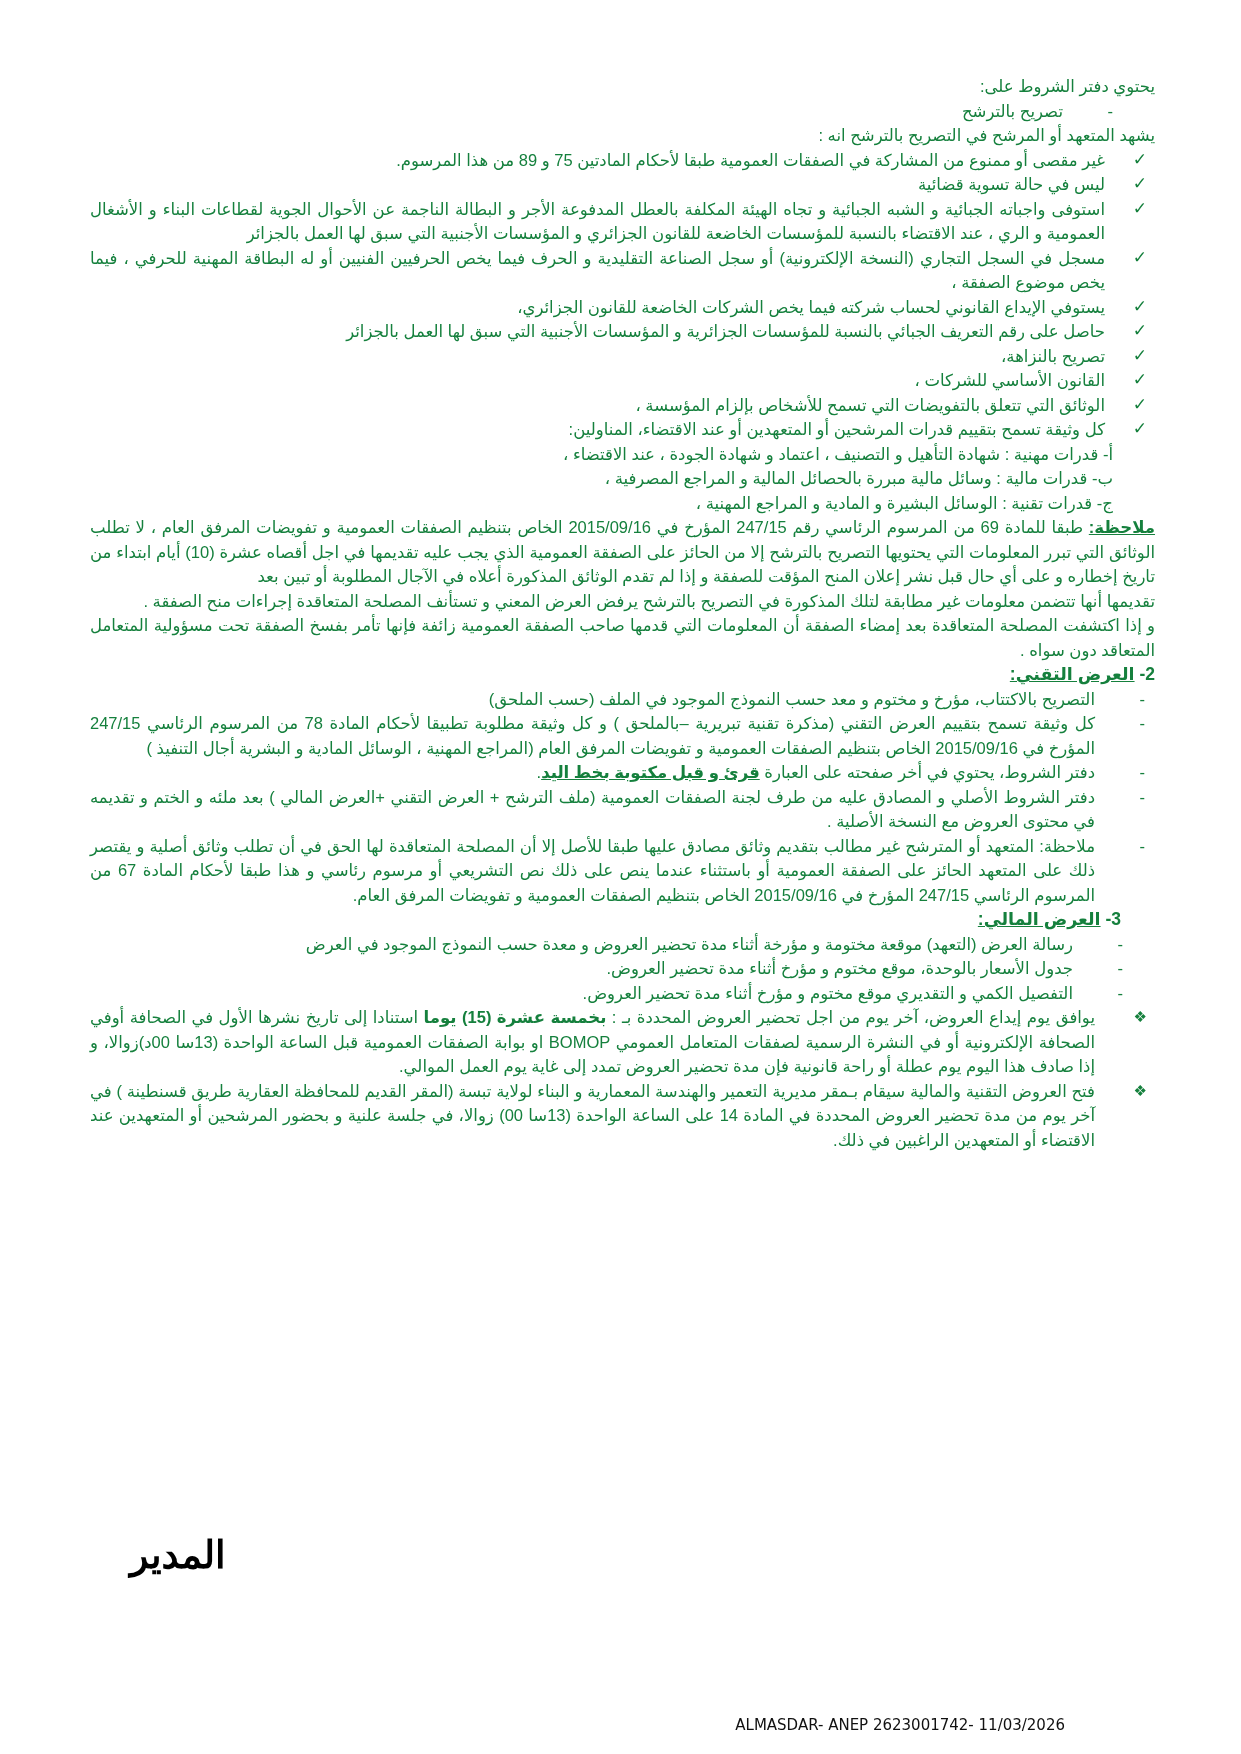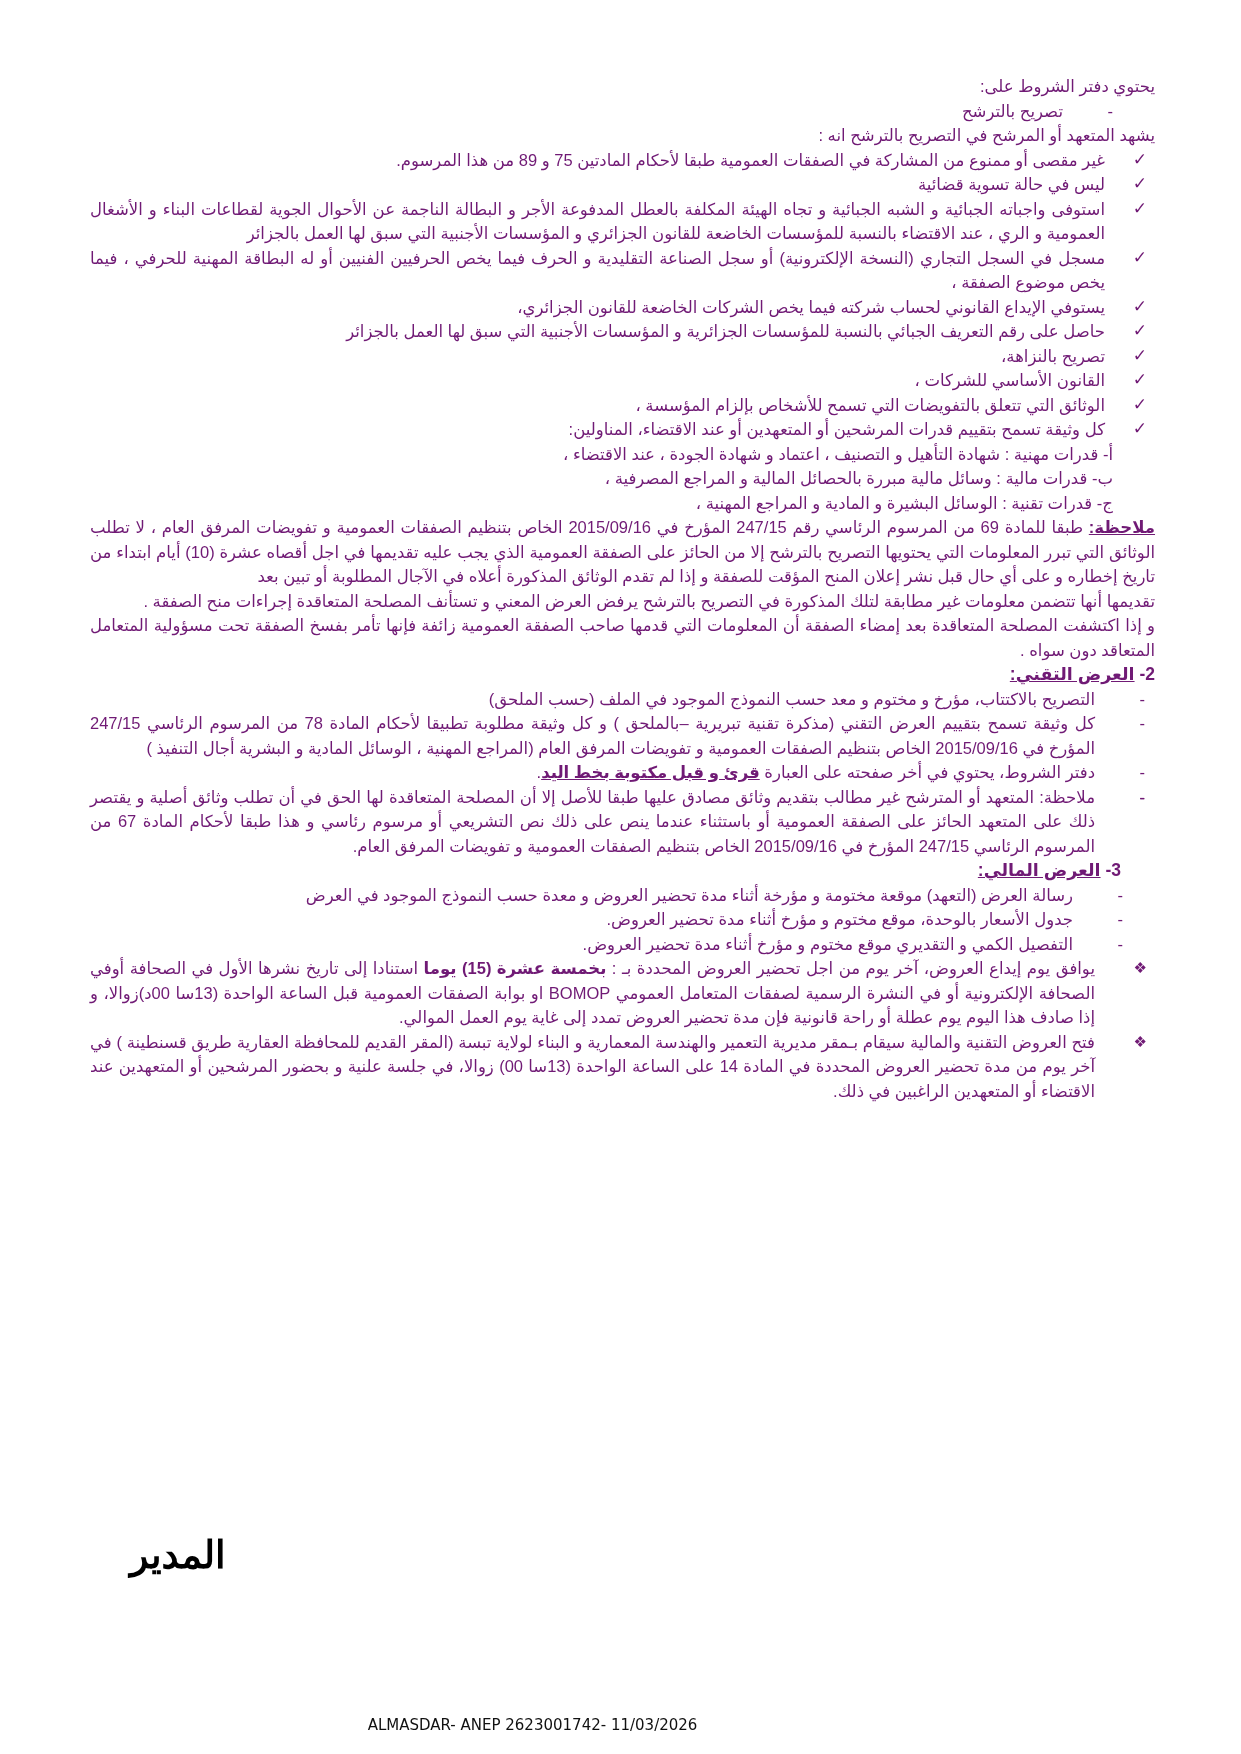--- a/index.html
+++ b/index.html
@@ -1,41 +1,41 @@
 <!DOCTYPE html>
 <html><head>
 <meta charset="utf-8">
 <style>
   html, body { margin: 0; padding: 0; background: #ffffff; }
   body { width: 1241px; height: 1754px; position: relative; overflow: hidden; }
   .page {
     position: absolute; left: 90px; top: 74px; width: 1065px;
     direction: rtl; text-align: right;
     font-family: "Liberation Sans", "DejaVu Sans", sans-serif;
-    font-size: 16.5px; line-height: 24.5px; color: #701a75;
+    font-size: 16.5px; line-height: 24.5px; color: #15803d;
   }
   .line { white-space: normal; }
   .just { text-align: justify; text-align-last: right; }
   .b { font-weight: bold; }
   .u { text-decoration: underline; }
   .h { font-weight: bold; font-size: 17.5px; text-align: right; }
   .check { position: relative; padding-right: 50px; }
   .check .mark { position: absolute; right: 8px; top: 0; font-size: 17px; }
   .dash { position: relative; padding-right: 60px; }
   .dash .mark { position: absolute; right: 10px; top: 0; }
   .dash.indent { margin-right: 22px; }
   .diam { position: relative; padding-right: 60px; }
   .diam .mark { position: absolute; right: 8px; top: 0; font-size: 15px; }
   .signature {
     position: absolute; left: 130px; top: 1490px;
     font-family: "DejaVu Serif", serif; font-weight: bold; font-size: 38px;
     direction: rtl; color: #000; margin-top: 42px;
   }
   .footer {
-    position: absolute; left: 0; width: 1065px; top: 1716px; text-align: center;
+    position: absolute; left: 0; width: 1065px; top: 1716px; text-align: right;
     font-family: "DejaVu Sans", sans-serif; font-size: 15px; color: #111;
   }
 </style>
 </head>
 <body>
 
 <div class="page">
 
   <div class="line">يحتوي دفتر الشروط على:</div>
 
@@ -73,21 +73,21 @@
   <div class="line just">تقديمها أنها تتضمن معلومات غير مطابقة لتلك المذكورة في التصريح بالترشح يرفض العرض المعني و تستأنف المصلحة المتعاقدة إجراءات منح الصفقة .</div>
   <div class="line just">و إذا اكتشفت المصلحة المتعاقدة بعد إمضاء الصفقة أن المعلومات التي قدمها صاحب الصفقة العمومية زائفة فإنها تأمر بفسخ الصفقة تحت مسؤولية المتعامل المتعاقد دون سواه .</div>
 
   <div class="line h">
     <span>2- </span><span class="u">العرض التقني:</span>
   </div>
 
   <div class="line dash just"><span class="mark">-</span><span>التصريح بالاكتتاب، مؤرخ و مختوم و معد حسب النموذج الموجود في الملف (حسب الملحق)</span></div>
   <div class="line dash just"><span class="mark">-</span><span>كل وثيقة تسمح بتقييم العرض التقني (مذكرة تقنية تبريرية –بالملحق ) و كل وثيقة مطلوبة تطبيقا لأحكام المادة 78 من المرسوم الرئاسي 247/15 المؤرخ في 2015/09/16 الخاص بتنظيم الصفقات العمومية و تفويضات المرفق العام (المراجع المهنية ، الوسائل المادية و البشرية أجال التنفيذ )</span></div>
   <div class="line dash just"><span class="mark">-</span><span>دفتر الشروط، يحتوي في أخر صفحته على العبارة </span><span class="b u">قرئ و قبل مكتوبة بخط اليد</span><span>.</span></div>
-  <div class="line dash just"><span class="mark">-</span></div>
+  <div class="line dash just"><span class="mark">-</span><span>دفتر الشروط الأصلي و المصادق عليه من طرف لجنة الصفقات العمومية (ملف الترشح + العرض التقني +العرض المالي ) بعد ملئه و الختم و تقديمه في محتوى العروض مع النسخة الأصلية .</span></div>
   <div class="line dash just"><span class="mark">-</span><span>ملاحظة: المتعهد أو المترشح غير مطالب بتقديم وثائق مصادق عليها طبقا للأصل إلا أن المصلحة المتعاقدة لها الحق في أن تطلب وثائق أصلية و يقتصر ذلك على المتعهد الحائز على الصفقة العمومية أو باستثناء عندما ينص على ذلك نص التشريعي أو مرسوم رئاسي و هذا طبقا لأحكام المادة 67 من المرسوم الرئاسي 247/15 المؤرخ في 2015/09/16 الخاص بتنظيم الصفقات العمومية و تفويضات المرفق العام.</span></div>
 
   <div class="line h" style="padding-right:34px">
     <span>3- </span><span class="u">العرض المالي:</span>
   </div>
 
   <div class="line dash indent"><span class="mark">-</span><span>رسالة العرض (التعهد) موقعة مختومة و مؤرخة أثناء مدة تحضير العروض و معدة حسب النموذج الموجود في العرض</span></div>
   <div class="line dash indent"><span class="mark">-</span><span>جدول الأسعار بالوحدة، موقع مختوم و مؤرخ أثناء مدة تحضير العروض.</span></div>
   <div class="line dash indent"><span class="mark">-</span><span>التفصيل الكمي و التقديري موقع مختوم و مؤرخ أثناء مدة تحضير العروض.</span></div>
 

